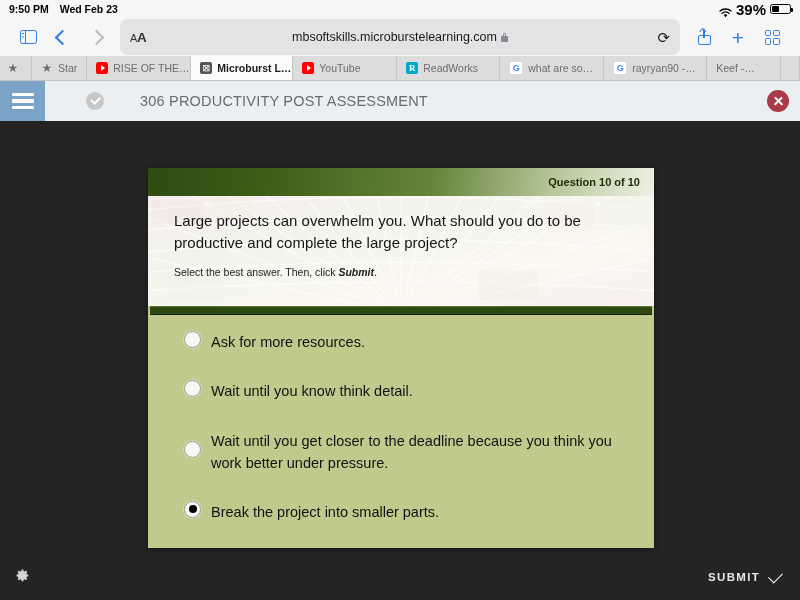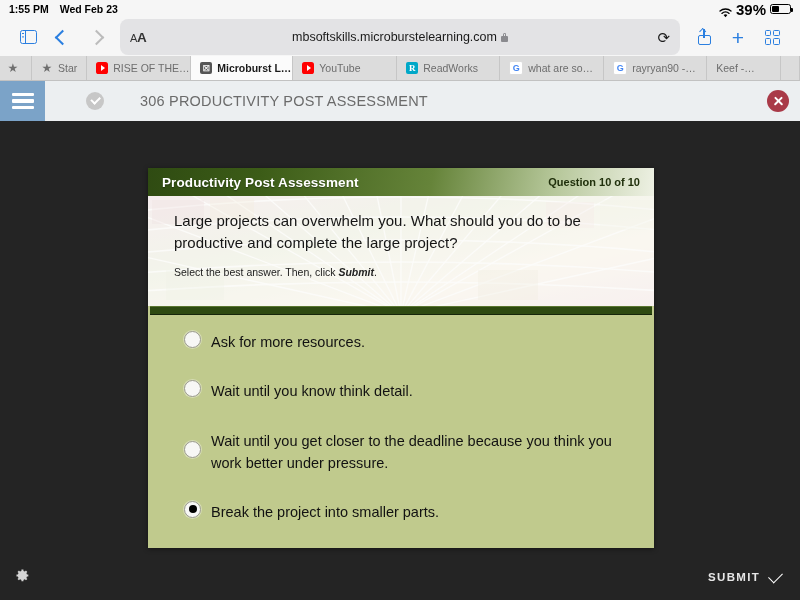--- a/index.html
+++ b/index.html
@@ -158,21 +158,21 @@
   }
   .tick{width:12px;height:7px;border-left:1.8px solid #fff;border-bottom:1.8px solid #fff;transform:rotate(-45deg);margin-bottom:3px;}
 </style>
 </head>
 <body>
 
 <div class="screen">
 
   <div class="statusbar">
     <div class="sb-left">
-      <span>1:55 PM</span>
+      <span>9:50 PM</span>
       <span>Wed Feb 23</span>
     </div>
     <div class="sb-right">
       <span class="wifi-ic">
         <svg width="13" height="10" viewBox="0 0 13 10">
             <path d="M6.5 9.2 4.6 7.1a2.9 2.9 0 0 1 3.8 0Z" fill="#000"></path>
             <path d="M2.9 5.4a5.3 5.3 0 0 1 7.2 0" stroke="#000" stroke-width="1.3" fill="none" stroke-linecap="round"></path>
             <path d="M1 3.1a8.2 8.2 0 0 1 11 0" stroke="#000" stroke-width="1.3" fill="none" stroke-linecap="round"></path>
           </svg>
       </span>
@@ -272,21 +272,20 @@
     <div class="closewrap">
       <div class="closebtn"></div>
     </div>
   </div>
 
   <div class="content">
 
     <div class="card">
 
       <div class="card-head">
-        <div class="card-title">Productivity Post Assessment</div>
         <div class="card-qnum">Question 10 of 10</div>
       </div>
 
       <div class="qpanel">
         <svg class="qbg" viewBox="0 0 506 110" preserveAspectRatio="none">
           <defs>
             <linearGradient id="g1" x1="0" y1="0" x2="1" y2="1">
               <stop offset="0" stop-color="#f3e5e8"></stop>
                 <stop offset=".35" stop-color="#eef0e2"></stop>
               <stop offset=".7" stop-color="#fbf6ec"></stop>

